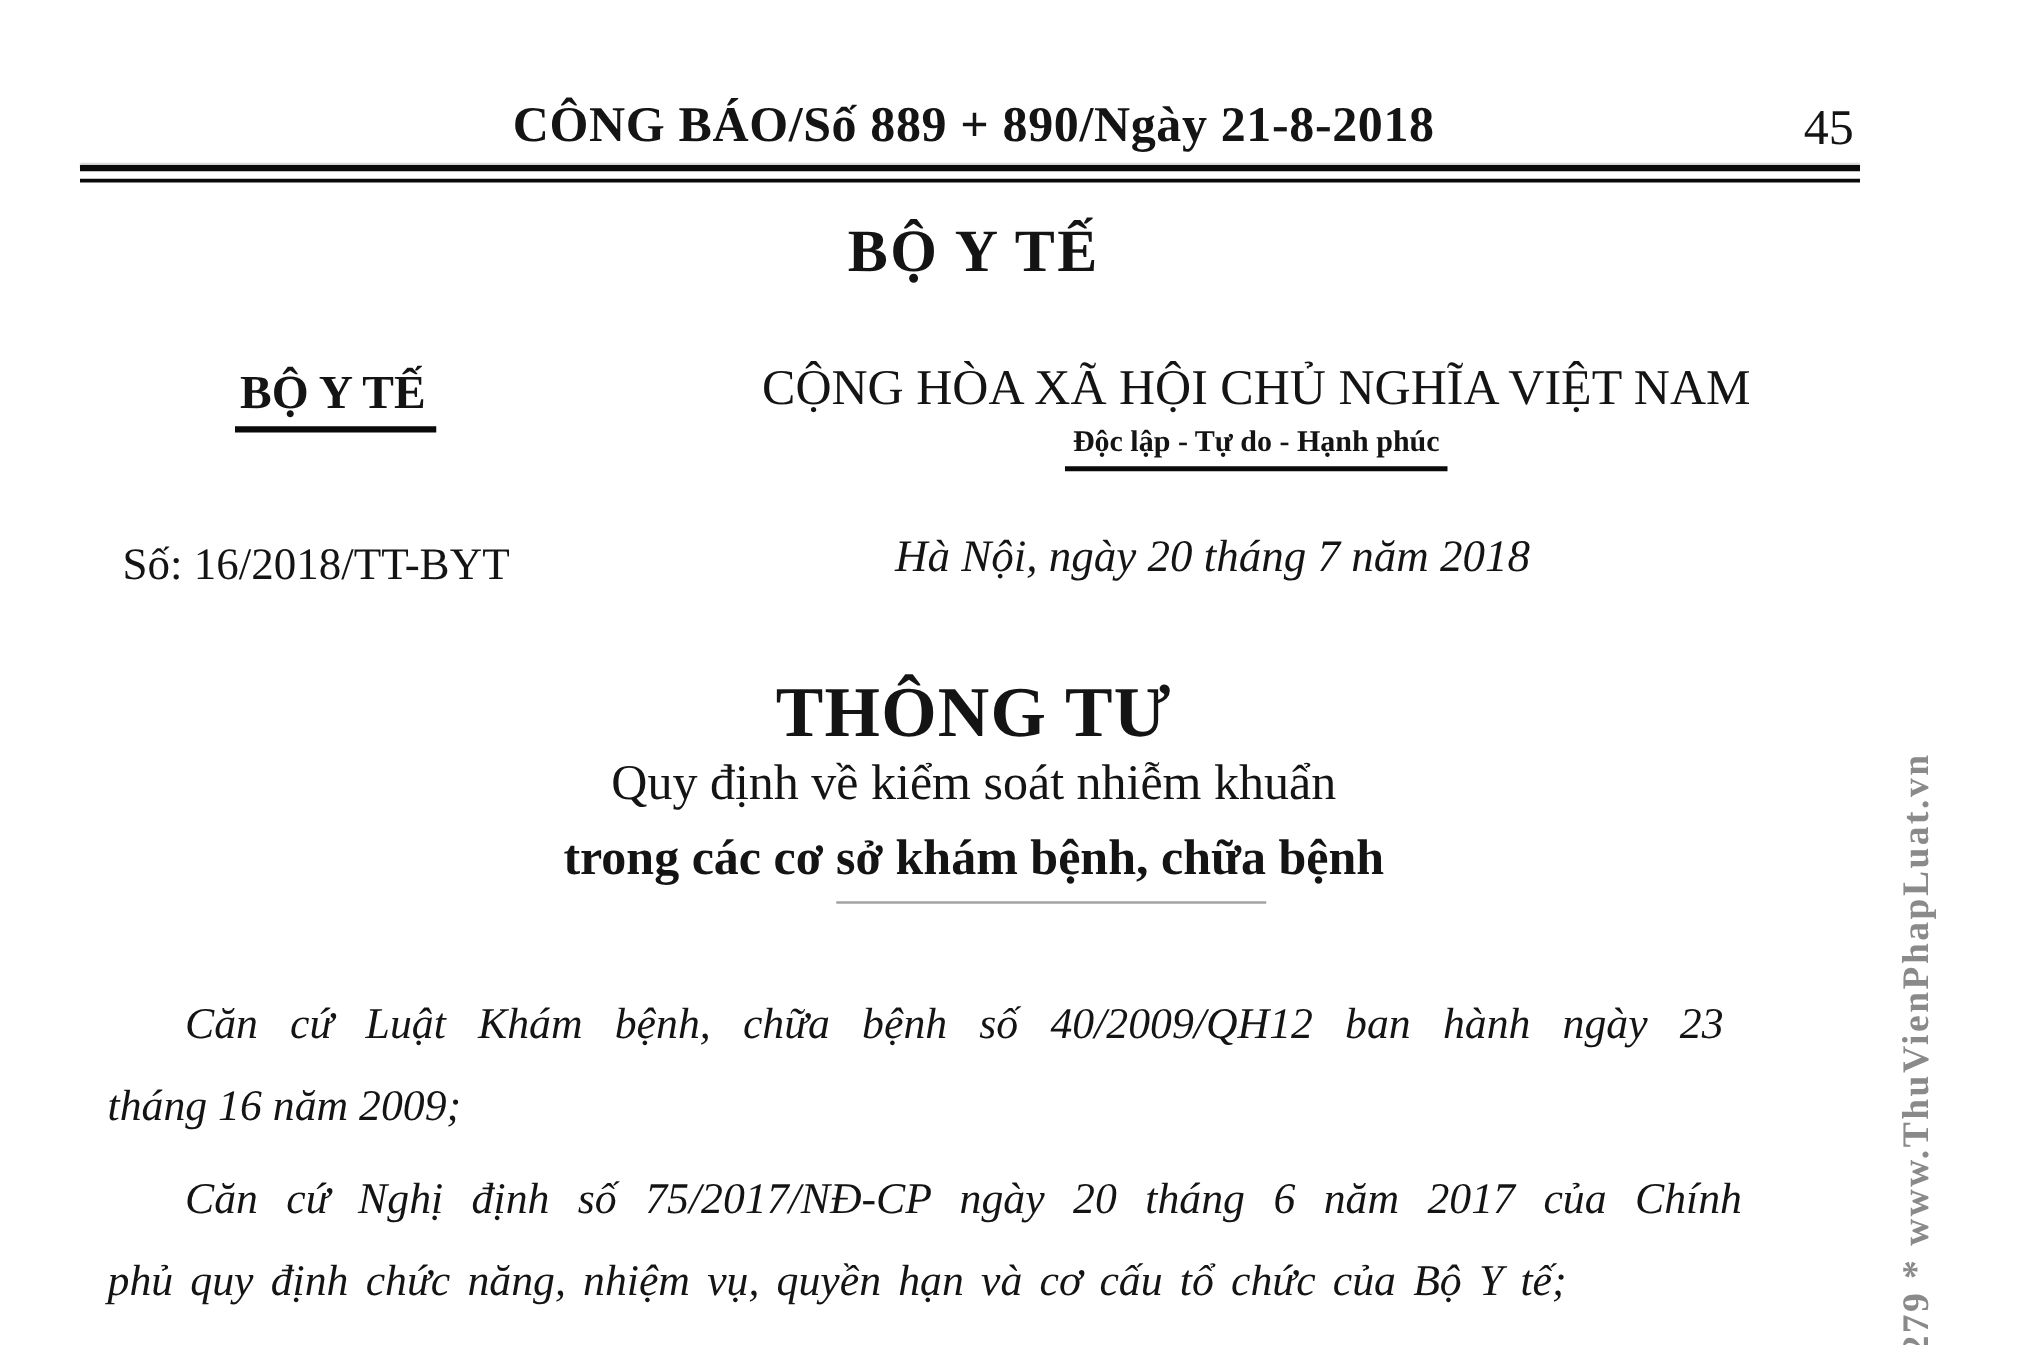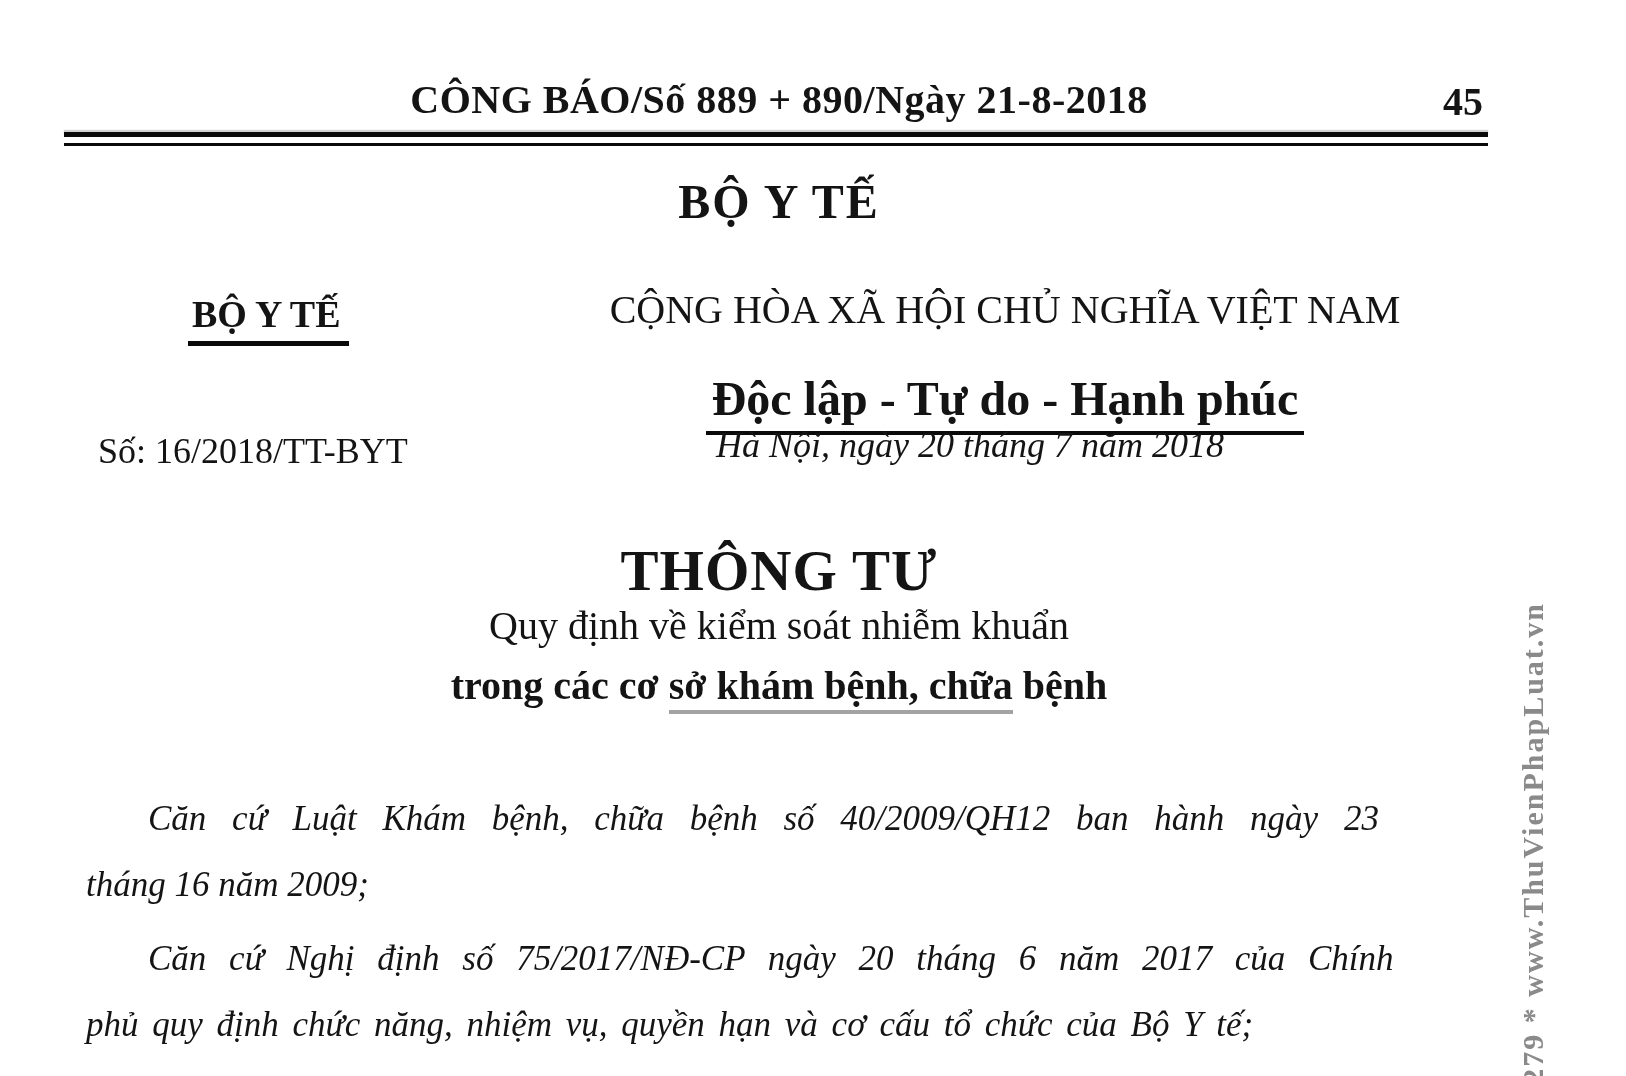--- a/index.html
+++ b/index.html
@@ -4,57 +4,57 @@
 <style>
   html,body{margin:0;padding:0;background:#ffffff;}
   .page{
     position:relative;width:1626px;height:1076px;background:#ffffff;overflow:hidden;
     font-family:"Liberation Serif","DejaVu Serif",serif;color:#141414;
   }
   .gz-header{
     position:absolute;top:76px;left:68px;width:1422px;text-align:center;
     font-size:40px;font-weight:bold;letter-spacing:.5px;white-space:nowrap;
   }
-  .pageno{position:absolute;top:78px;left:1443px;font-size:40px;font-weight:bold;}
+  .pageno{position:absolute;top:78px;left:1443px;font-size:40px;font-weight:normal;}
   .rule{position:absolute;left:64px;width:1424px;background:#0a0a0a;}
   .rule-top{top:132px;height:5px;box-shadow:0 -2px 1px rgba(0,0,0,.18);}
   .rule-bottom{top:143px;height:3px;}
   .ministry{
     position:absolute;top:174px;left:68px;width:1422px;text-align:center;
     font-size:48px;font-weight:bold;letter-spacing:2px;
   }
   .issuer{
     position:absolute;top:292px;left:188px;
     font-size:38px;font-weight:bold;border-bottom:5px solid #0a0a0a;padding:0 8px 5px 4px;
   }
   .republic{position:absolute;top:286px;left:555px;width:900px;text-align:center;}
   .country{font-size:40px;font-weight:normal;white-space:nowrap;}
   .motto-wrap{margin-top:8px;}
   .motto{
-    display:inline-block;font-size:48px;font-weight:bold;
-    border-bottom:4px solid #0a0a0a;padding:0 6px 5px 6px;margin-top:30px;
+    display:inline-block;font-size:24px;font-weight:bold;
+    border-bottom:4px solid #0a0a0a;padding:0 6px 5px 6px;
   }
   .docnum{position:absolute;top:430px;left:98px;font-size:36px;white-space:nowrap;}
   .placedate{
     position:absolute;top:424px;left:530px;width:880px;text-align:center;
     font-size:36px;font-style:italic;white-space:nowrap;
   }
   .doctype{
     position:absolute;top:538px;left:68px;width:1422px;text-align:center;
     font-size:57px;font-weight:bold;letter-spacing:1px;
   }
   .title-line1{
     position:absolute;top:602px;left:68px;width:1422px;text-align:center;
     font-size:40px;font-weight:normal;
   }
   .title-line2{
     position:absolute;top:662px;left:68px;width:1422px;text-align:center;
     font-size:40px;font-weight:bold;
   }
-  .title-line2 .u{border-bottom:4px solid #a3a3a3;padding-bottom:2px;}
+  .title-line2 .u{border-bottom:2px solid #a3a3a3;padding-bottom:13px;}
   .bodytext{
     position:absolute;top:786px;left:86px;width:1460px;
     font-size:35px;font-style:italic;line-height:66px;
   }
   .line{white-space:nowrap;}
   .indent{padding-left:62px;}
   .ws-wide{word-spacing:17px;}
   .ws-wide2{word-spacing:14px;}
   .ws-slight{word-spacing:5px;}
   .para2{margin-top:8px;}

